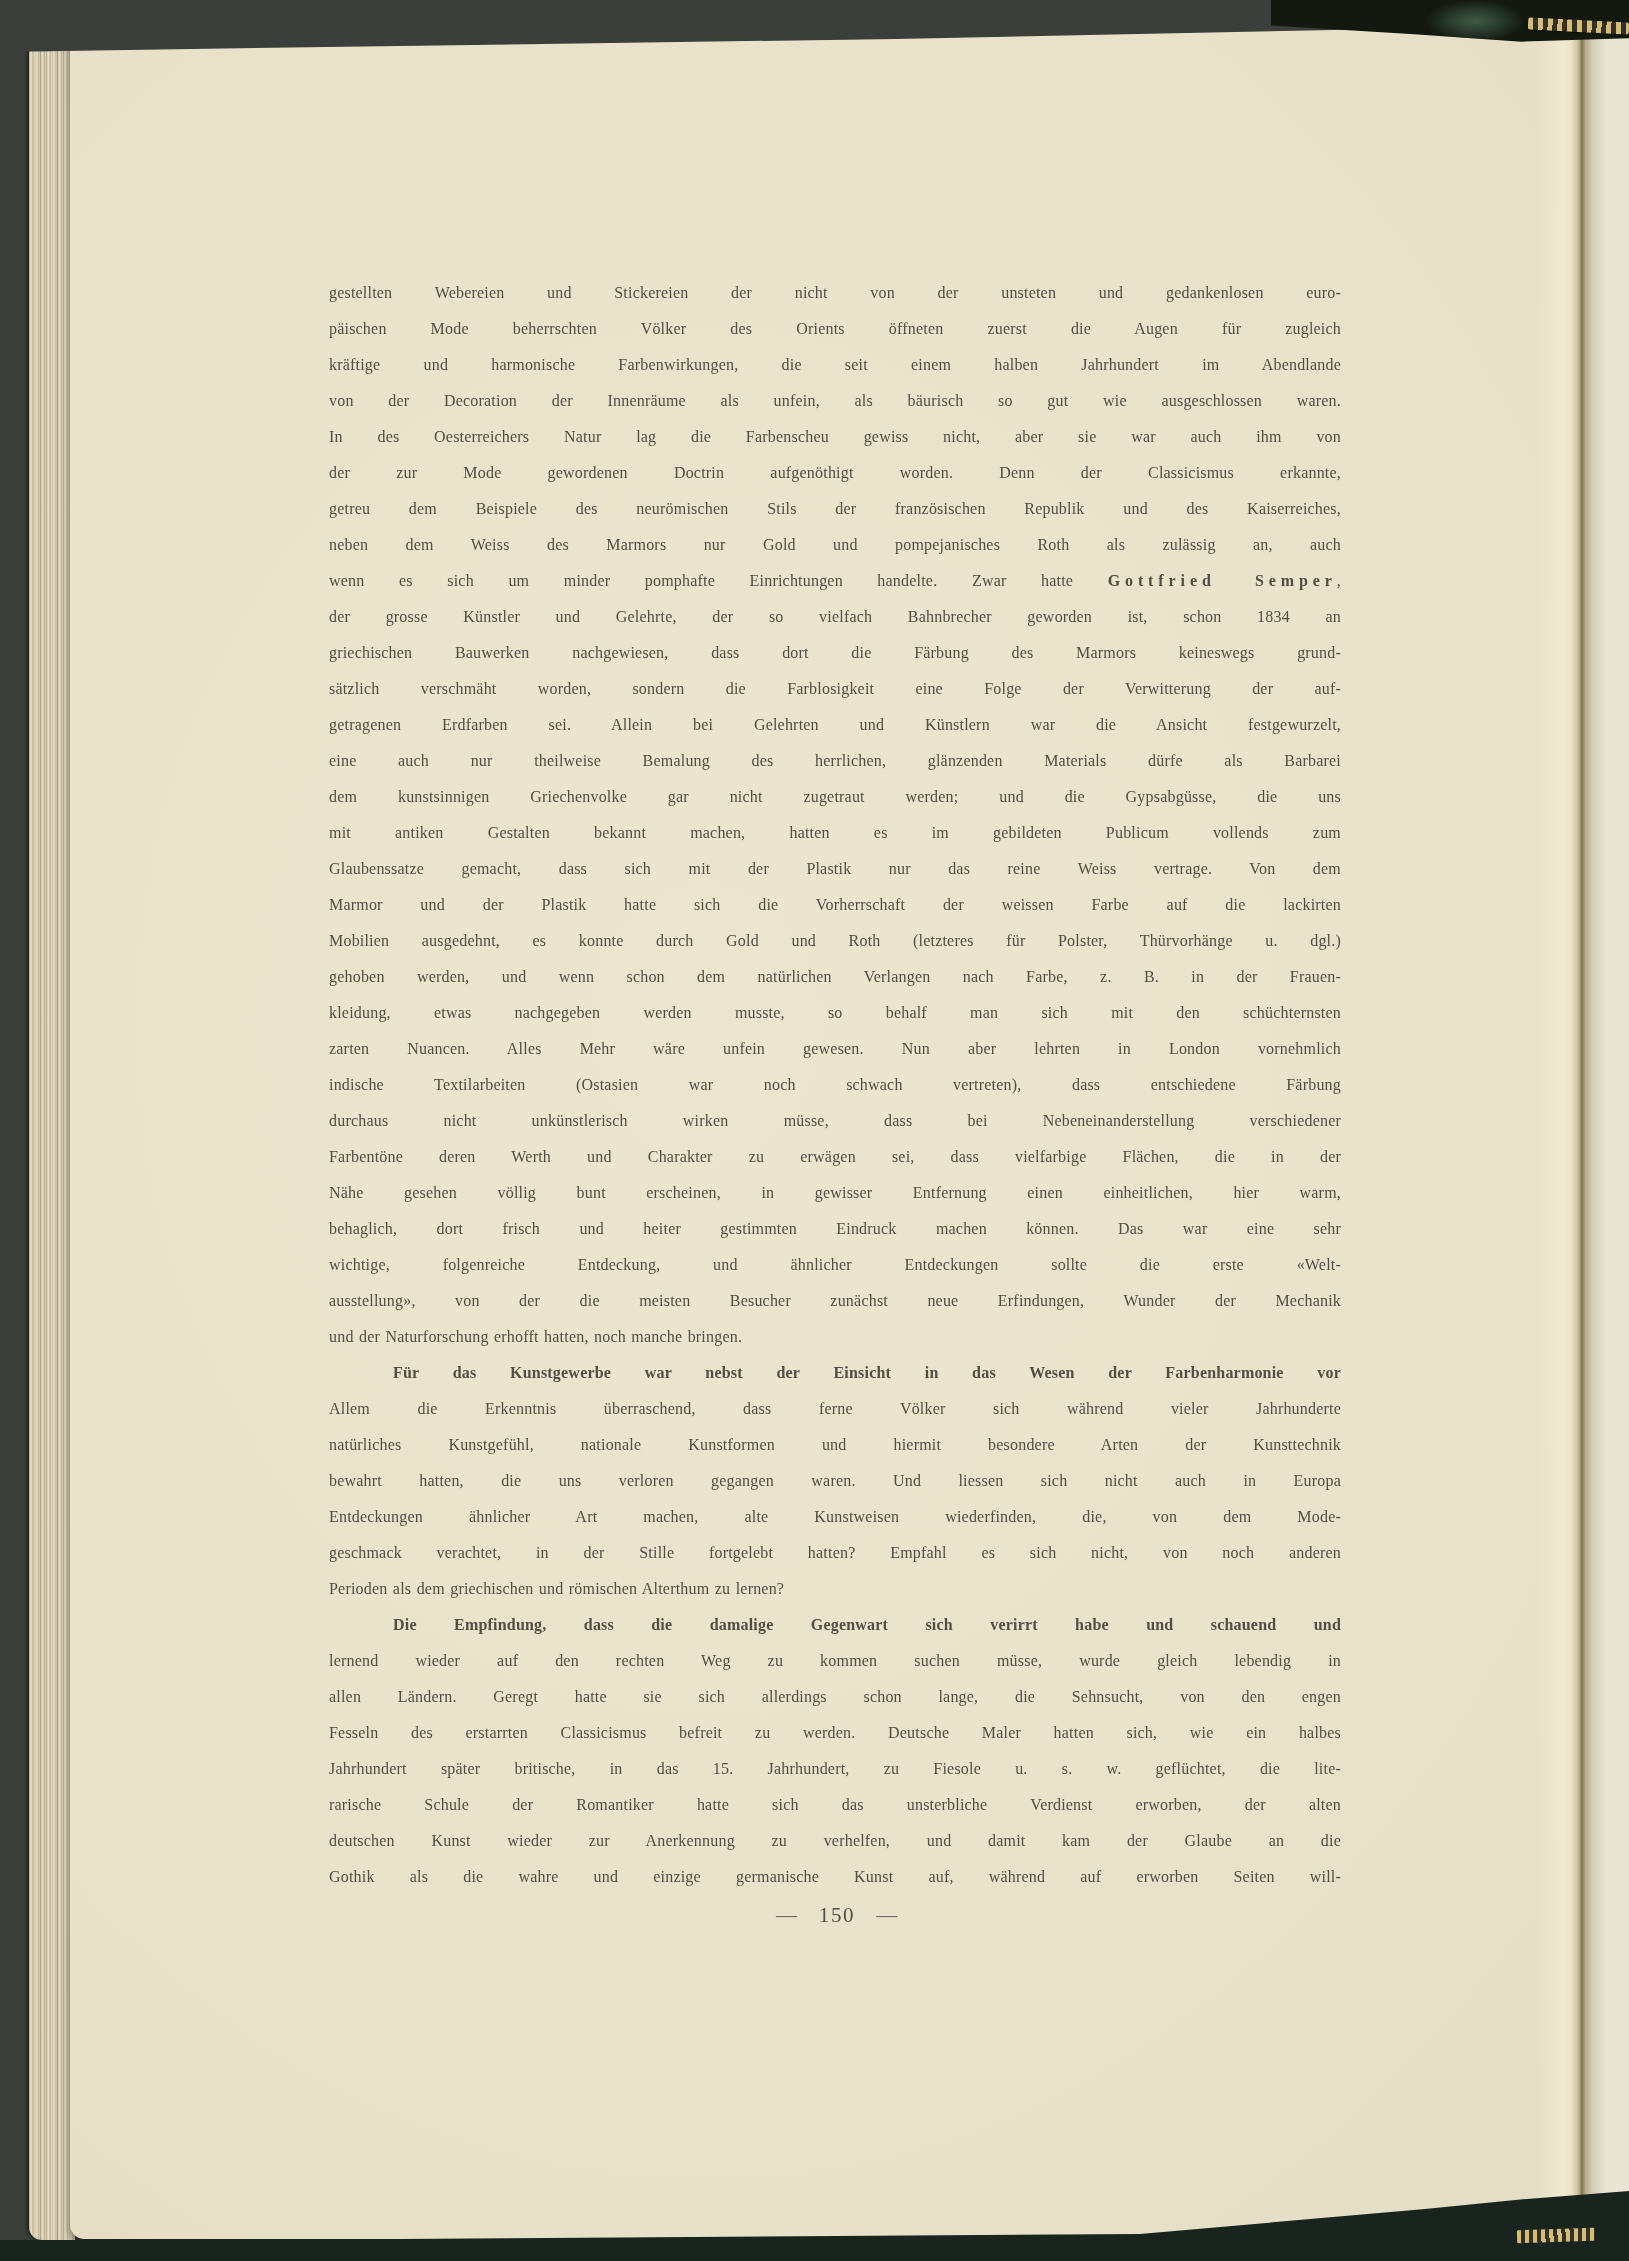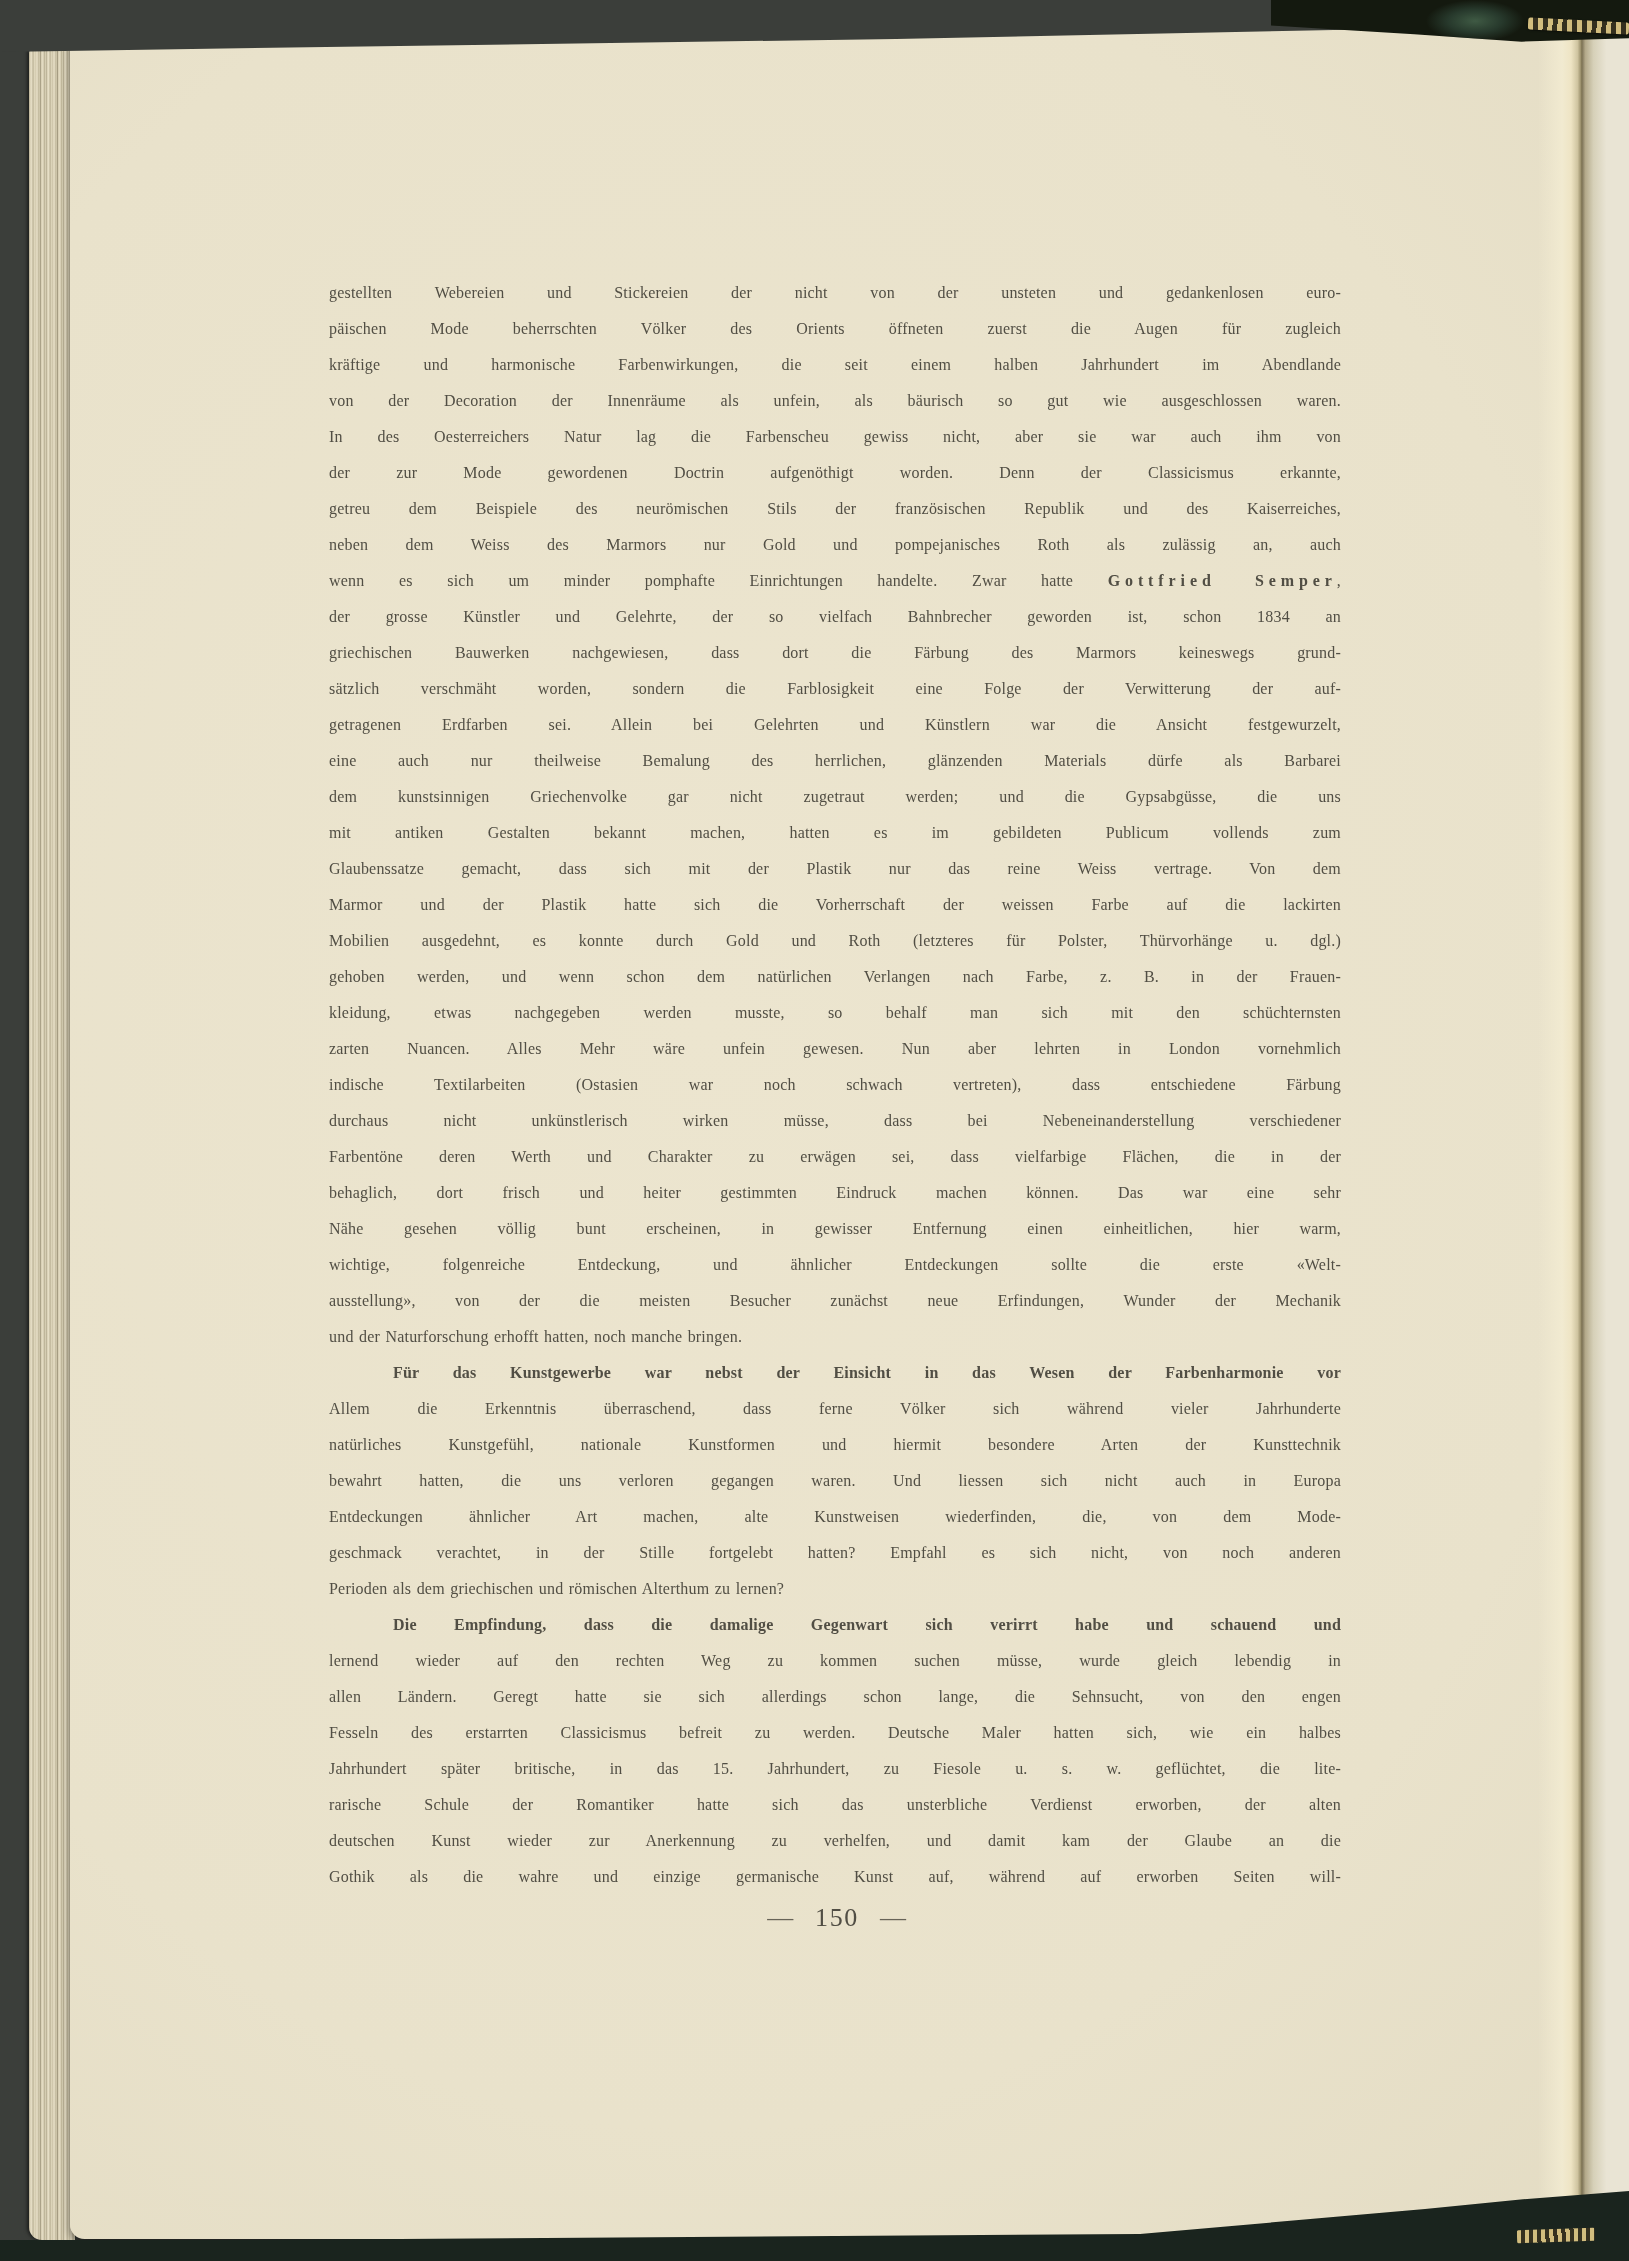--- a/index.html
+++ b/index.html
@@ -78,21 +78,21 @@
   .line{
     text-align:justify;text-align-last:justify;
     height:36px;overflow:hidden;
   }
   .line.no-just{text-align-last:left;}
   .line.indent{text-indent:64px;font-weight:bold;}
   .spaced{letter-spacing:4.9px;font-weight:bold;}
   .page-footer{
     position:absolute;left:331px;top:1903px;width:1012px;
     text-align:center;color:var(--ink,#514e44);
-    font-size:26px;letter-spacing:0.8px;
+    font-size:21px;letter-spacing:0.8px;
   }
   .page-footer .dash{margin:0 21px;opacity:.85;}
   .page-footer .num{letter-spacing:1.6px;}
 </style>
 </head>
 <body style="--paper: #e9e2cb; --paper2: #e9e4d4; --ink: #514e44; --surround: #3b3e3a; --cover: #14190f; --bottom: #1a241e; --fold: #6f664a; --band-light: #d2bd7e; --band-dark: #35301f;">
 
 <div class="page-stack"></div>
 
 <div class="main-page">
@@ -127,22 +127,22 @@
       <div class="line">mit antiken Gestalten bekannt machen, hatten es im gebildeten Publicum vollends zum</div>
       <div class="line">Glaubenssatze gemacht, dass sich mit der Plastik nur das reine Weiss vertrage.  Von dem</div>
       <div class="line">Marmor und der Plastik hatte sich die Vorherrschaft der weissen Farbe auf die lackirten</div>
       <div class="line">Mobilien ausgedehnt, es konnte durch Gold und Roth (letzteres für Polster, Thürvorhänge u. dgl.)</div>
       <div class="line">gehoben werden, und wenn schon dem natürlichen Verlangen nach Farbe, z. B. in der Frauen-</div>
       <div class="line">kleidung, etwas nachgegeben werden musste, so behalf man sich mit den schüchternsten</div>
       <div class="line">zarten Nuancen.  Alles Mehr wäre unfein gewesen.  Nun aber lehrten in London vornehmlich</div>
       <div class="line">indische Textilarbeiten (Ostasien war noch schwach vertreten), dass entschiedene Färbung</div>
       <div class="line">durchaus nicht unkünstlerisch wirken müsse, dass bei Nebeneinanderstellung verschiedener</div>
       <div class="line">Farbentöne deren Werth und Charakter zu erwägen sei, dass vielfarbige Flächen, die in der</div>
+      <div class="line">Nähe gesehen völlig bunt erscheinen, in gewisser Entfernung einen einheitlichen, hier warm,</div>
       <div class="line">behaglich, dort frisch und heiter gestimmten Eindruck machen können.  Das war eine sehr</div>
-      <div class="line">Nähe gesehen völlig bunt erscheinen, in gewisser Entfernung einen einheitlichen, hier warm,</div>
       <div class="line">wichtige, folgenreiche Entdeckung, und ähnlicher Entdeckungen sollte die erste «Welt-</div>
       <div class="line">ausstellung», von der die meisten Besucher zunächst neue Erfindungen, Wunder der Mechanik</div>
       <div class="line no-just">und der Naturforschung erhofft hatten, noch manche bringen.</div>
     </div>
     <div class="para">
       <div class="line indent">Für das Kunstgewerbe war nebst der Einsicht in das Wesen der Farbenharmonie vor</div>
       <div class="line">Allem die Erkenntnis überraschend, dass ferne Völker sich während vieler Jahrhunderte</div>
       <div class="line">natürliches Kunstgefühl, nationale Kunstformen und hiermit besondere Arten der Kunsttechnik</div>
       <div class="line">bewahrt hatten, die uns verloren gegangen waren.  Und liessen sich nicht auch in Europa</div>
       <div class="line">Entdeckungen ähnlicher Art machen, alte Kunstweisen wiederfinden, die, von dem Mode-</div>

